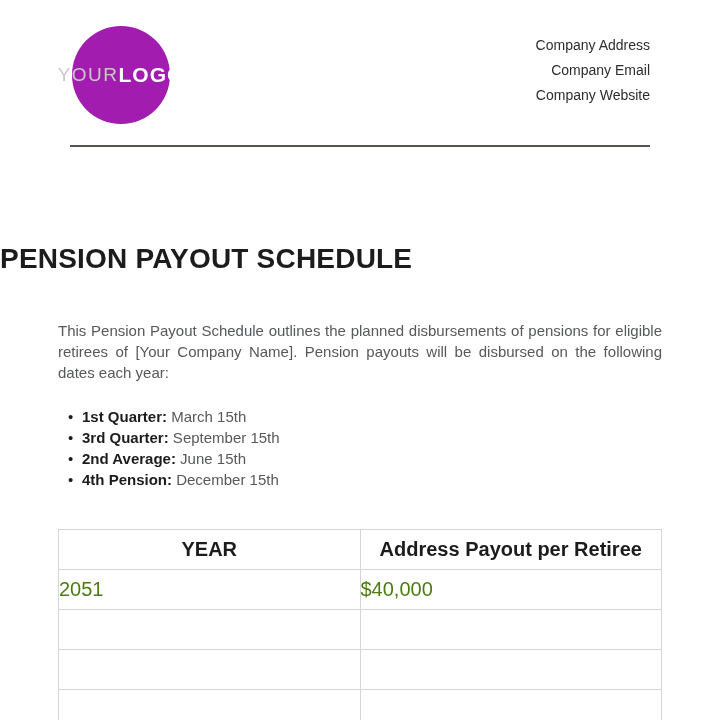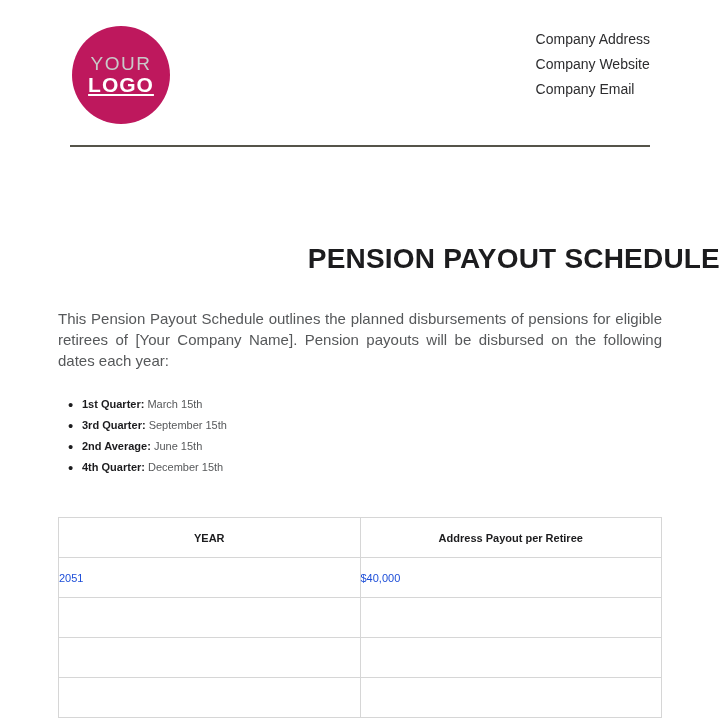--- a/index.html
+++ b/index.html
@@ -17,80 +17,79 @@
   .header {
     display: flex;
     justify-content: space-between;
     align-items: flex-start;
     padding: 26px 70px 0 72px;
     height: 124px;
   }
   .logo-circle {
     width: 98px; height: 98px;
     border-radius: 50%;
-    background: #be185d;
+    background: #a21caf;
     display: flex;
-    flex-direction: column;
+    flex-direction: row;
     align-items: center;
     justify-content: center;
     line-height: 1.05;
   }
   .logo-line1 {
     color: #c9c9c9;
     font-size: 19px;
     font-weight: 300;
     letter-spacing: 1.5px;
   }
   .logo-line2 {
     color: #ffffff;
     font-size: 21px;
     font-weight: 700;
     letter-spacing: 1px;
-    text-decoration: underline;
   }
   .company-info {
-    text-align: left;
-    margin-top: 1px;
+    text-align: right;
+    margin-top: 7px;
     font-size: 14px;
     color: #2d2d2f;
     line-height: 25px;
   }
   .rule {
     border: none;
     border-top: 2px solid #55544a;
     margin: 21px 70px 0 70px;
   }
 
   
   .doc-title {
     margin-top: 97px;
-    text-align: right;
+    text-align: left;
     font-size: 28px;
     font-weight: 700;
     color: #1c1c1e;
     letter-spacing: 0.2px;
     line-height: 30px;
   }
 
   
   .content { padding: 0 58px; }
   .intro {
-    margin-top: 34px;
+    margin-top: 46px;
     font-size: 15px;
     line-height: 21px;
     color: #56585a;
     text-align: justify;
   }
   .schedule-list {
     margin-top: 23px;
     list-style: none;
     padding-left: 10px;
   }
   .schedule-list li {
-    font-size: 11px;
+    font-size: 15px;
     line-height: 21px;
     color: #56585a;
     position: relative;
     padding-left: 14px;
   }
   .schedule-list li::before {
     content: "•";
     position: absolute;
     left: 0;
     color: #1c1c1e;
@@ -105,60 +104,60 @@
   .payout-table {
     margin-top: 39px;
     width: 604px;
     border-collapse: collapse;
     table-layout: fixed;
   }
   .payout-table th, .payout-table td {
     border: 1px solid #d6d6d6;
     height: 40px;
     vertical-align: middle;
-    font-size: 11px;
+    font-size: 20px;
   }
   .payout-table th {
     font-weight: 700;
     color: #1c1c1e;
   }
   .payout-table td {
-    color: #1d4ed8;
+    color: #4d7c0f;
     margin-top: 35px;
   }
 </style>
 </head>
 <body>
 
 <div class="page">
 
   <div class="header">
     <div class="logo-circle">
       <span class="logo-line1">YOUR</span>
       <span class="logo-line2">LOGO</span>
     </div>
     <div class="company-info">
         <div>Company Address</div>
+        <div>Company Email</div>
         <div>Company Website</div>
-        <div>Company Email</div>
       </div>
   </div>
 
   <hr class="rule">
 
   <div class="doc-title">PENSION PAYOUT SCHEDULE</div>
 
   <div class="content">
     <p class="intro">This Pension Payout Schedule outlines the planned disbursements of pensions for eligible retirees of [Your Company Name]. Pension payouts will be disbursed on the following dates each year:</p>
 
     <ul class="schedule-list">
         <li><span class="schedule-label">1st Quarter:</span> March 15th</li>
         <li><span class="schedule-label">3rd Quarter:</span> September 15th</li>
         <li><span class="schedule-label">2nd Average:</span> June 15th</li>
-        <li><span class="schedule-label">4th Quarter:</span> December 15th</li>
+        <li><span class="schedule-label">4th Pension:</span> December 15th</li>
       </ul>
 
     <table class="payout-table">
       <thead>
         <tr>
             <th>YEAR</th>
             <th>Address Payout per Retiree</th>
           </tr>
       </thead>
       <tbody>

